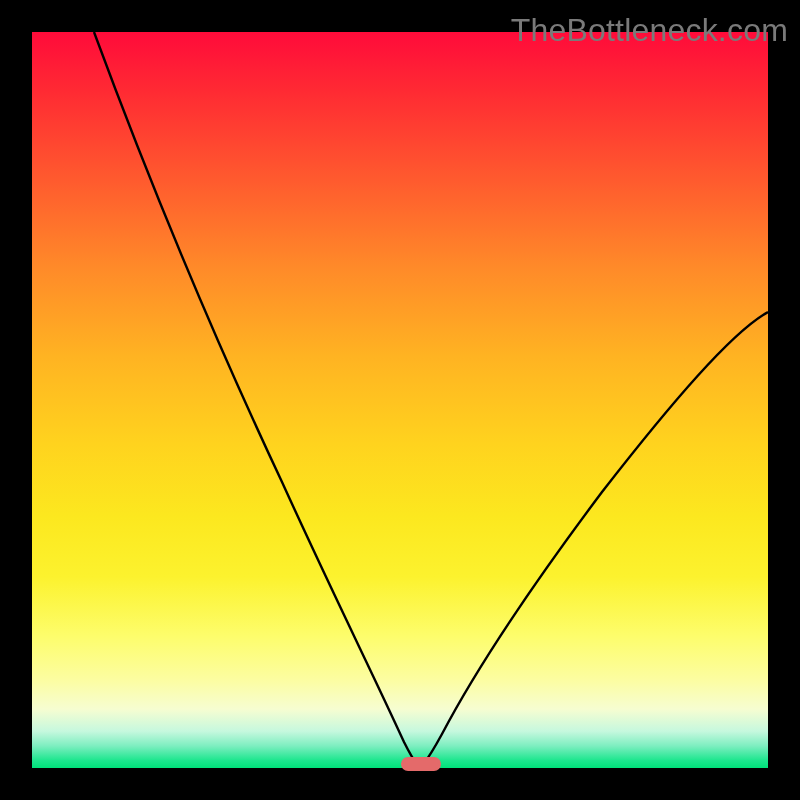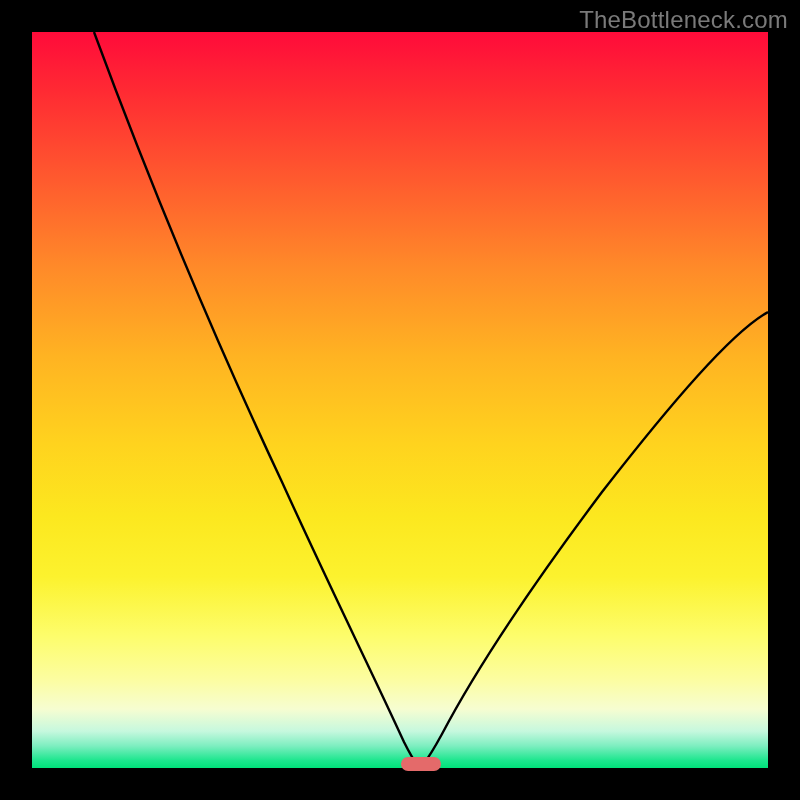--- a/index.html
+++ b/index.html
@@ -51,24 +51,24 @@
   .marker {
     position: absolute;
     width: 40px;
     height: 14px;
     border-radius: 8px;
     transform: translate(-50%, -50%);
     background: #e46a6a;
   }
   .watermark {
     position: absolute;
-    top: 6px;
+    top: 12px;
     right: 12px;
     font-family: Arial, Helvetica, sans-serif;
-    font-size: 24px;
+    font-size: 32px;
     color: #7a7a7a;
     letter-spacing: 0.2px;
     user-select: none;
   }
 </style>
 </head>
 <body>
 
 <div class="frame">
   <div class="plot-area">

